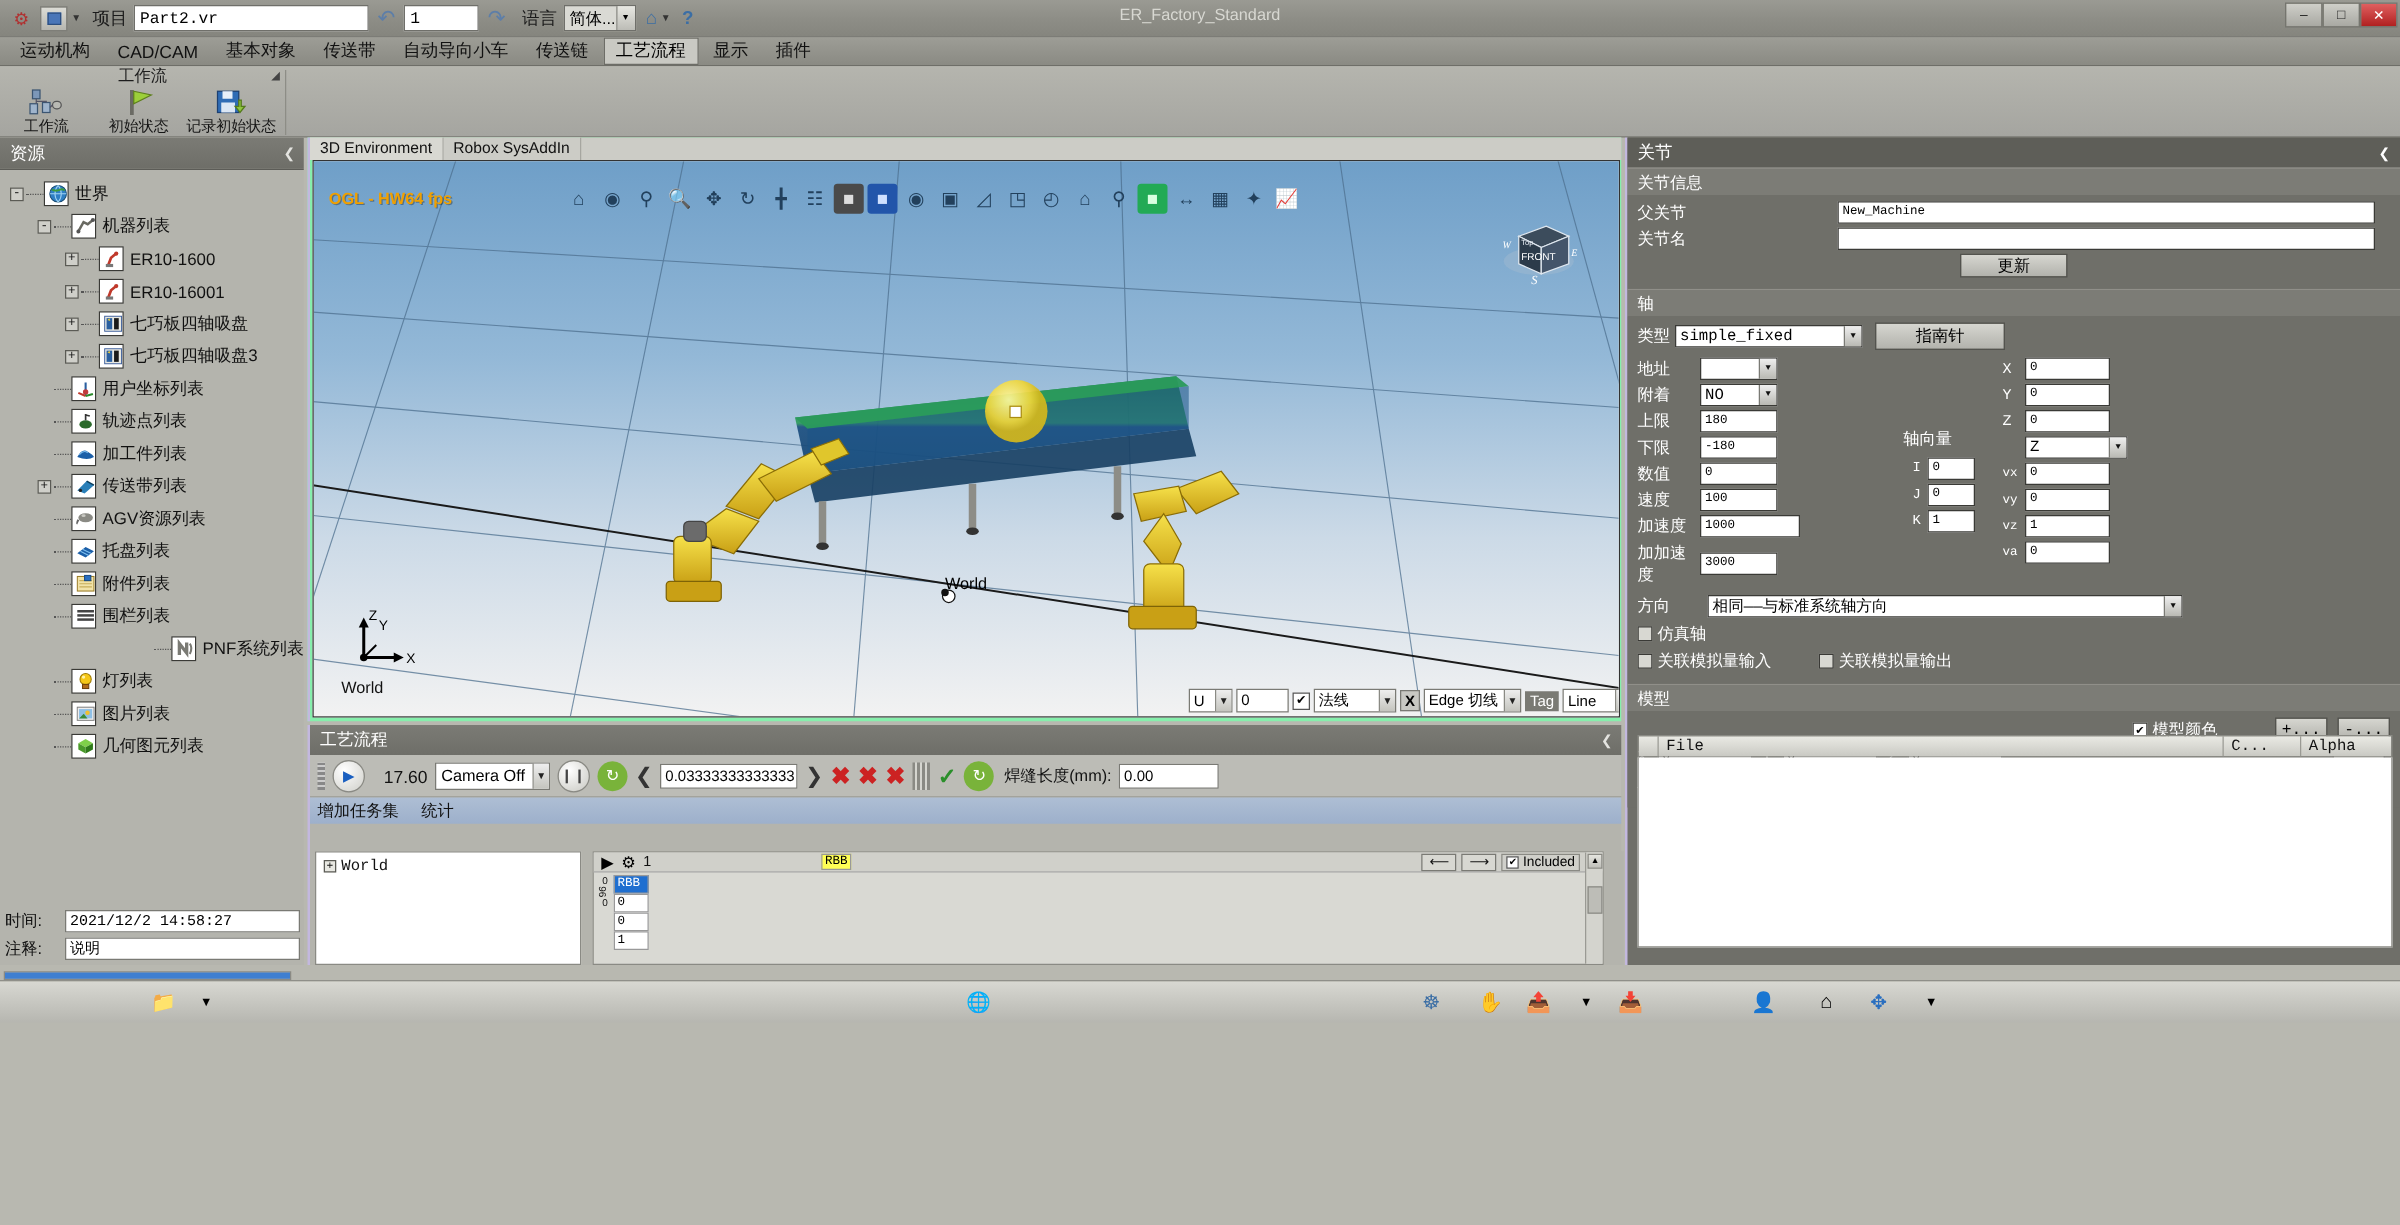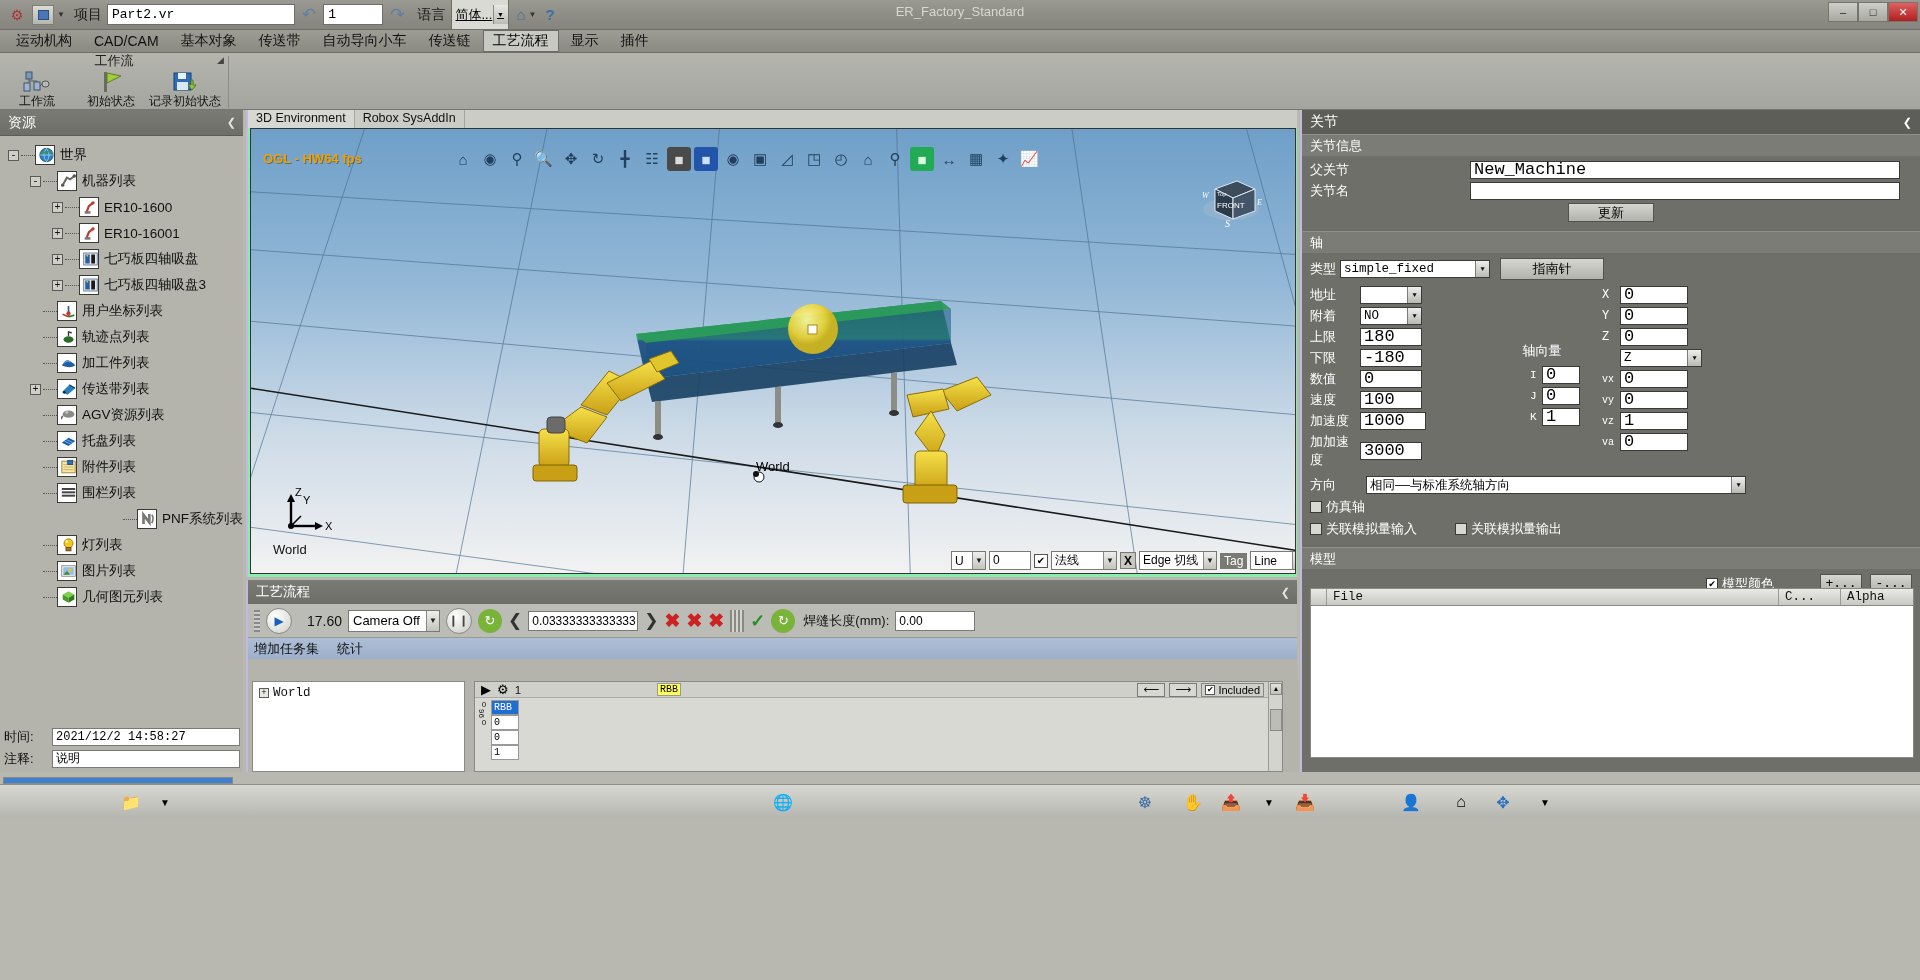--- a/index.html
+++ b/index.html
@@ -30,22 +30,22 @@
   .tb-savebtn .sq { width:11px;height:10px;background:#4a76b8;border:1px solid #2d4f80; }
   .tb-caret { width: 14px; text-align:center; font-size:8px; color:#333; }
   .tb-label { font-size: 14px; color: #1b1b1b; margin: 0 5px 0 6px; }
   .tb-input {
     height: 21px; background: #fff; border: 1px solid #6f6f6a;
     font-family: "Liberation Mono", monospace; font-size: 13px;
     padding: 0 4px; line-height: 19px; color: #000;
   }
   .tb-arrow { font-size: 17px; color: #5d7ea8; margin: 0 7px; }
   .tb-combo {
-    height: 31px; background: #dadad4; border: 1px solid #6f6f6a;
-    display:flex; align-items:center; font-size:13px; padding-left:4px; color:#000;text-decoration:underline;
+    height: 21px; background: #dadad4; border: 1px solid #6f6f6a;
+    display:flex; align-items:center; font-size:13px; padding-left:4px; color:#000;
   }
   .tb-combo .arw {
     width:15px; height:19px; margin-left:auto;
     background: linear-gradient(to bottom,#e8e8e2,#bcbcb6);
     border-left:1px solid #8a8a84; display:flex;align-items:center;justify-content:center;
     font-size:7px;
   }
   .tb-home { margin-left: 8px; font-size: 15px; color:#3b6ea5; }
   .tb-help { margin-left: 6px; font-size: 15px; color: #3b6ea5; font-weight: bold;}
   .tb-title {
@@ -217,21 +217,21 @@
   
   .rightpanel{position:absolute;left:1300px;top:110px;width:620px;height:662px;
     background:#6f6f69;border-left:2px solid #c3b8df;}
   .rp-hdr{height:24px;background:#5e5e58;color:#fff;font-size:14px;display:flex;align-items:center;padding-left:8px;}
   .rp-hdr .collapse{margin-left:auto;margin-right:8px;font-size:11px;}
   .rp-sect{height:22px;background:#7c7c76;color:#fff;font-size:13px;display:flex;align-items:center;padding-left:8px;
     border-top:1px solid #908f89;}
   .rp-body{background:#6f6f69;padding:5px 8px 6px 8px;position:relative;}
   .rowf{display:flex;align-items:center;margin-bottom:3px;}
   .lbl{font-size:13px;color:#fff;}
-  .ti{height:18px;background:#fff;border:1px solid #3a3a36;font-size:17px;
+  .ti{height:18px;background:#fff;border:1px solid #3a3a36;font-size:10px;
     font-family:"Liberation Mono",monospace;padding-left:3px;color:#000;line-height:16px;}
   .combo{height:18px;background:#fff;border:1px solid #3a3a36;font-size:12.5px;
     font-family:"Liberation Mono",monospace;padding-left:3px;color:#000;display:flex;align-items:center;}
   .combo .c{margin-left:auto;width:14px;height:16px;background:linear-gradient(to bottom,#eee,#b9b9b3);
     border-left:1px solid #7a7a74;font-size:7px;text-align:center;line-height:16px;color:#111;}
   .btn{height:19px;background:linear-gradient(to bottom,#d6d6d0,#b2b2ac);border:1px solid #53534e;
     font-size:13px;color:#000;display:flex;align-items:center;justify-content:center;}
   .chk{width:12px;height:12px;background:#d8d8d2;border:1px solid #3a3a36;display:inline-flex;
     align-items:center;justify-content:center;font-size:9px;color:#000;margin-right:4px;}
   .chk.on{background:#fff;}
@@ -870,21 +870,21 @@
           <div class="rowf">
             <div class="lbl" style="width:50px">数值</div>
             <div class="ti" style="width:62px">0</div>
           </div>
           <div class="rowf">
             <div class="lbl" style="width:50px">速度</div>
             <div class="ti" style="width:62px">100</div>
           </div>
           <div class="rowf">
             <div class="lbl" style="width:50px">加速度</div>
-            <div class="ti" style="width:66px">1000</div>
+            <div class="ti" style="width:80px">1000</div>
           </div>
           <div class="rowf">
             <div class="lbl" style="width:50px">加加速度</div>
             <div class="ti" style="width:62px">3000</div>
           </div>
         </div>
 
         <div style="width:120px;padding-top:56px">
           <div class="lbl" style="text-align:center;margin-bottom:6px">轴向量</div>
           <div class="rowf" style="margin-left:48px">

